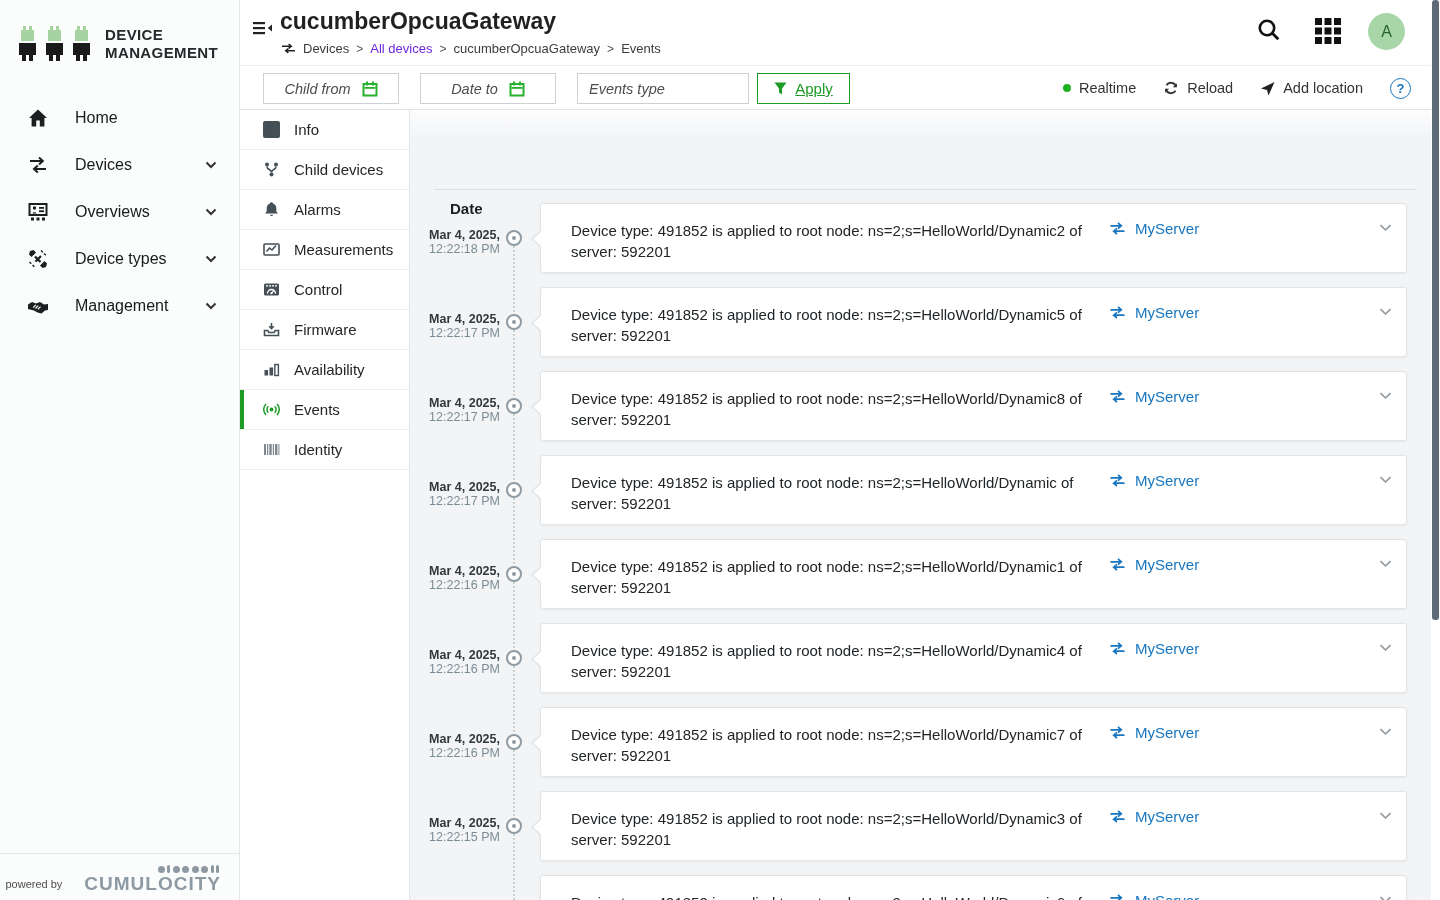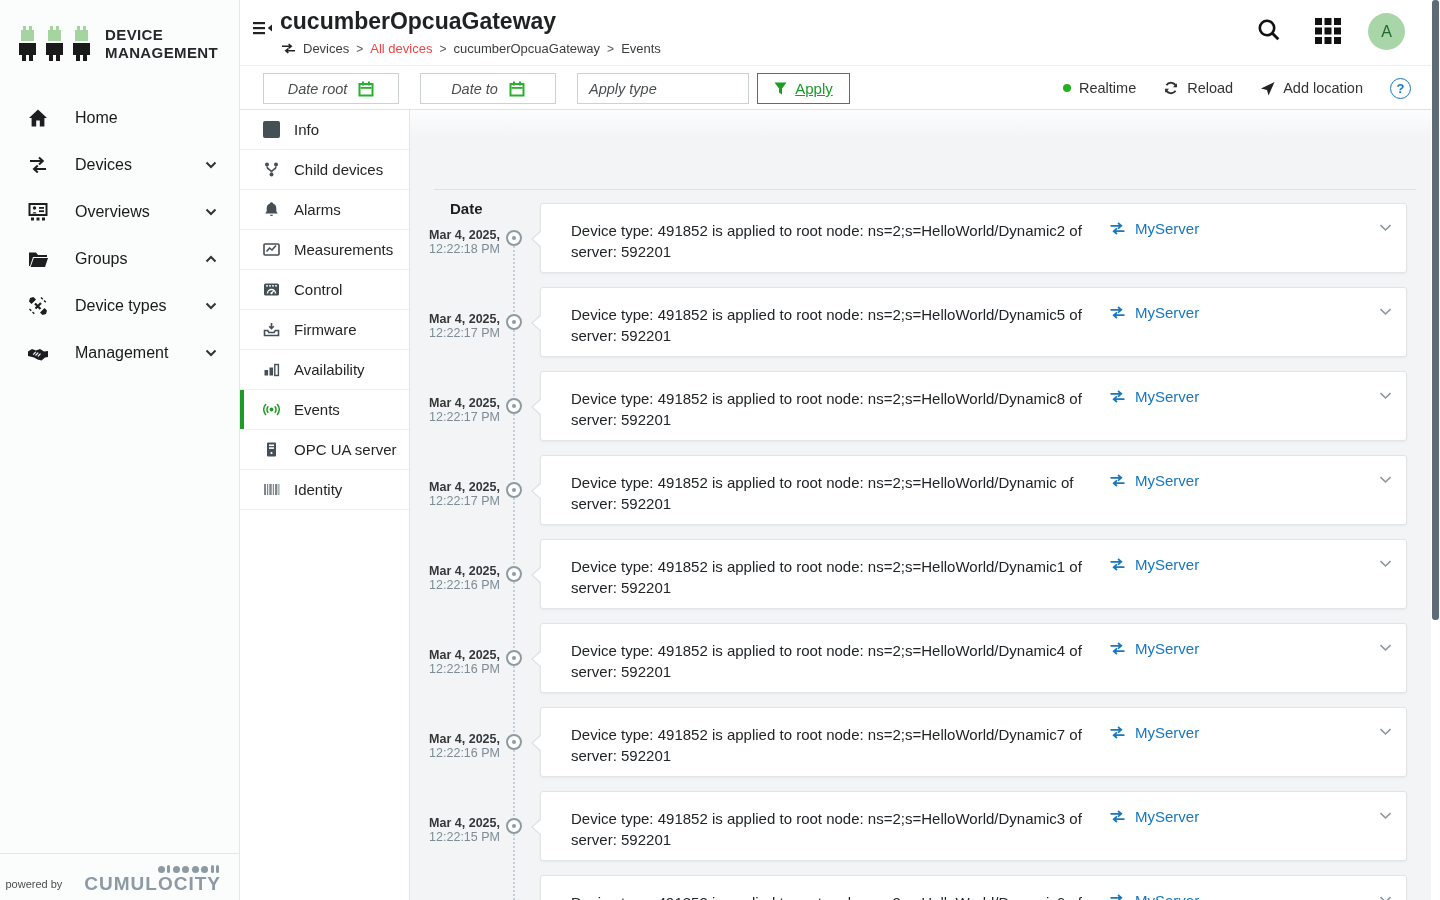--- a/index.html
+++ b/index.html
@@ -33,21 +33,21 @@
   .cumu-word { font-size:19px; font-weight:bold; letter-spacing:1px; color:#8d99a3; line-height:1; }
 
   
   .header { position:absolute; left:240px; top:0; width:1200px; height:66px;
     background:#fff; border-bottom:1px solid #eceeef; }
   .collapse-btn { position:absolute; left:13px; top:20px; color:#222; cursor:pointer; }
   .page-title { position:absolute; left:40px; top:8px; font-size:23px; font-weight:600; color:#1f2123; }
   .breadcrumb { position:absolute; left:41px; top:41px; display:flex; align-items:center;
     gap:7px; font-size:13px; color:#3a3d3f; }
   .crumb-sep { color:#53585a; font-size:12px; }
-  .crumb-link { color:#ef4444; cursor:pointer; }
+  .crumb-link { color:#6d28d9; cursor:pointer; }
   .hdr-btn { position:absolute; cursor:pointer; color:#111; }
   .search-btn { right:158px; top:17px; }
   .apps-btn { right:98px; top:17px; }
   .avatar { position:absolute; right:35px; top:13px; width:37px; height:37px; border-radius:50%;
     background:#a9d6a9; color:#23662c; font-size:16px; display:flex; align-items:center;
     justify-content:center; cursor:pointer; }
 
   
   .filterbar { position:absolute; left:240px; top:66px; width:1200px; height:44px;
     background:#fff; border-bottom:1px solid #dfe3e5; }
@@ -181,30 +181,20 @@
           <rect x="9.5" y="16.5" width="3" height="3" fill="currentColor"></rect>
           <rect x="15" y="16.5" width="3" height="3" fill="currentColor"></rect>
         </svg>
       <span>Overviews</span>
       <svg class="nav-chevron" width="12" height="8" viewBox="0 0 12 8">
           <path d="M1.5 1.5 6 6l4.5-4.5" fill="none" stroke="currentColor" stroke-width="2"></path>
         </svg>
     </div>
     <div class="nav-item">
       <svg class="nav-ico" viewBox="0 0 22 22">
-          <path d="M2 4.5h7l2 2.5h9v2H6l-3 9H2z" fill="currentColor"></path>
-          <path d="M6.8 10H21l-3 9H3.6z" fill="currentColor"></path>
-        </svg>
-      <span>Groups</span>
-      <svg class="nav-chevron" width="12" height="8" viewBox="0 0 12 8">
-          <path d="M1.5 6.5 6 2l4.5 4.5" fill="none" stroke="currentColor" stroke-width="2"></path>
-        </svg>
-    </div>
-    <div class="nav-item">
-      <svg class="nav-ico" viewBox="0 0 22 22">
           <path d="m3 3 3.5-1L9 4.5 4.5 9 2 6.5zM19 19l-3.5 1L13 17.5 17.5 13 20 15.5z" fill="currentColor"></path>
           <path d="M8 8.5 13.5 14M8.5 13.5 14 8" stroke="currentColor" stroke-width="2.2"></path>
           <path d="M14 2.5 19.5 8M2.5 14 8 19.5" stroke="currentColor" stroke-width="1.4" stroke-dasharray="2.5 1.8"></path>
         </svg>
       <span>Device types</span>
       <svg class="nav-chevron" width="12" height="8" viewBox="0 0 12 8">
           <path d="M1.5 1.5 6 6l4.5-4.5" fill="none" stroke="currentColor" stroke-width="2"></path>
         </svg>
     </div>
     <div class="nav-item">
@@ -278,39 +268,39 @@
         <rect x="20" y="20" width="7" height="7" fill="#111"></rect>
     </svg>
   </span>
   <div class="avatar">
     <span>A</span>
   </div>
 </div>
 
 <div class="filterbar">
   <div class="f-input date-from">
-    <span class="ph">Date root</span>
+    <span class="ph">Child from</span>
     <svg width="16" height="16" viewBox="0 0 16 16">
         <rect x="1.5" y="3" width="13" height="11.5" fill="none" stroke="#28b12c" stroke-width="2"></rect>
         <rect x="4" y="0.5" width="2" height="4" fill="#28b12c"></rect>
         <rect x="10" y="0.5" width="2" height="4" fill="#28b12c"></rect>
         <rect x="2.5" y="6" width="11" height="1.8" fill="#28b12c"></rect>
       </svg>
   </div>
   <div class="f-input date-to">
     <span class="ph">Date to</span>
     <svg width="16" height="16" viewBox="0 0 16 16">
         <rect x="1.5" y="3" width="13" height="11.5" fill="none" stroke="#28b12c" stroke-width="2"></rect>
         <rect x="4" y="0.5" width="2" height="4" fill="#28b12c"></rect>
         <rect x="10" y="0.5" width="2" height="4" fill="#28b12c"></rect>
         <rect x="2.5" y="6" width="11" height="1.8" fill="#28b12c"></rect>
       </svg>
   </div>
   <div class="f-input event-type">
-    <span class="ph">Apply type</span>
+    <span class="ph">Events type</span>
   </div>
   <button class="apply-btn">
     <svg width="13" height="13" viewBox="0 0 13 13">
         <path d="M0.5 0.5h12L8 6.5v6L5 10.5v-4z" fill="#1d9b26"></path>
       </svg>
     <span>Apply</span>
   </button>
   <div class="bar-actions">
     <span class="bar-act">
       <span class="rt-dot"></span>
@@ -394,29 +384,20 @@
   </div>
   <div class="tab active">
     <svg class="t-ico" viewBox="0 0 17 17">
         <circle cx="8.5" cy="8.5" r="1.9" fill="currentColor"></circle>
         <path d="M5.3 5.3a4.5 4.5 0 0 0 0 6.4M11.7 5.3a4.5 4.5 0 0 1 0 6.4" fill="none" stroke="currentColor" stroke-width="1.5"></path>
         <path d="M3 3a7.8 7.8 0 0 0 0 11M14 3a7.8 7.8 0 0 1 0 11" fill="none" stroke="currentColor" stroke-width="1.5"></path>
       </svg>
     <span>Events</span>
   </div>
   <div class="tab">
-    <svg class="t-ico" viewBox="0 0 17 17">
-        <rect x="4" y="1.5" width="9" height="14" rx="1" fill="currentColor"></rect>
-        <rect x="6" y="3.5" width="5" height="1.6" fill="#fff"></rect>
-        <rect x="6" y="6.3" width="5" height="1.6" fill="#fff"></rect>
-        <circle cx="8.5" cy="12" r="1.1" fill="#fff"></circle>
-      </svg>
-    <span>OPC UA server</span>
-  </div>
-  <div class="tab">
     <svg class="t-ico" viewBox="0 0 17 17" style="color:#7d878d">
         <rect x="1" y="3" width="2" height="11" fill="currentColor"></rect>
         <rect x="4" y="3" width="1.2" height="11" fill="currentColor"></rect>
         <rect x="6.3" y="3" width="2.4" height="11" fill="currentColor"></rect>
         <rect x="9.8" y="3" width="1.2" height="11" fill="currentColor"></rect>
         <rect x="12" y="3" width="2.4" height="11" fill="currentColor"></rect>
         <rect x="15.4" y="3" width="1" height="11" fill="currentColor"></rect>
       </svg>
     <span>Identity</span>
   </div>

